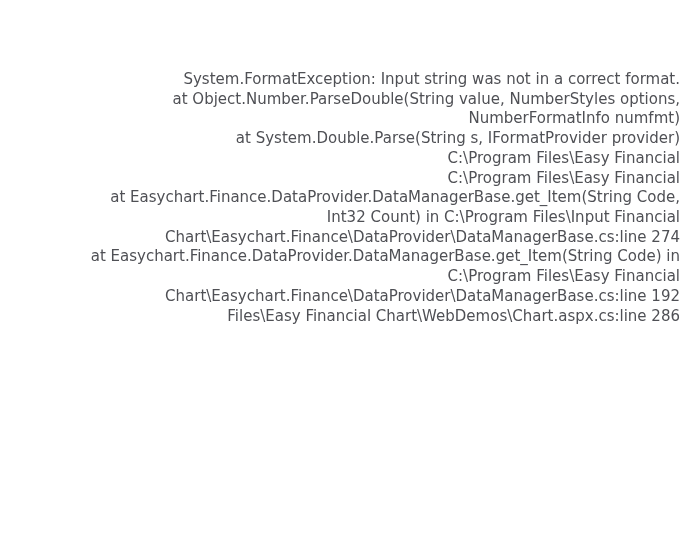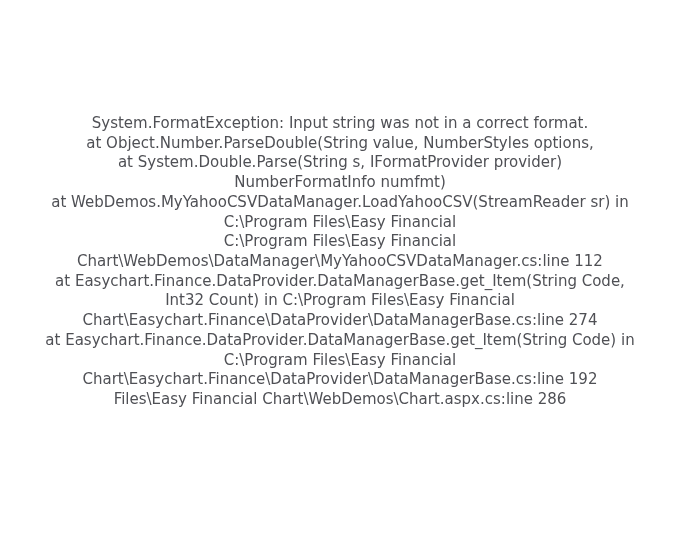--- a/index.html
+++ b/index.html
@@ -9,46 +9,44 @@
   }
   .page {
     position: relative;
     width: 680px;
     height: 546px;
     background: #ffffff;
     overflow: hidden;
   }
   .trace {
     box-sizing: border-box;
-    padding-top: 114px;
+    padding-top: 70px;
     width: 680px;
-    text-align: center;
+    text-align: right;
     font-family: "DejaVu Sans", "Liberation Sans", sans-serif;
     font-size: 15px;
     line-height: 19.72px;
     color: #4f5055;
   }
   .trace-line {
     white-space: nowrap;
   }
 </style>
 </head>
 <body>
 
 <div class="page">
   <div class="trace">
       <div class="trace-line">System.FormatException: Input string was not in a correct format.</div>
       <div class="trace-line">at Object.Number.ParseDouble(String value, NumberStyles options,</div>
+      <div class="trace-line">NumberFormatInfo numfmt)</div>
       <div class="trace-line">at System.Double.Parse(String s, IFormatProvider provider)</div>
-      <div class="trace-line">NumberFormatInfo numfmt)</div>
-      <div class="trace-line">at WebDemos.MyYahooCSVDataManager.LoadYahooCSV(StreamReader sr) in</div>
       <div class="trace-line">C:\Program Files\Easy Financial</div>
       <div class="trace-line">C:\Program Files\Easy Financial</div>
-      <div class="trace-line">Chart\WebDemos\DataManager\MyYahooCSVDataManager.cs:line 112</div>
       <div class="trace-line">at Easychart.Finance.DataProvider.DataManagerBase.get_Item(String Code,</div>
-      <div class="trace-line">Int32 Count) in C:\Program Files\Easy Financial</div>
+      <div class="trace-line">Int32 Count) in C:\Program Files\Input Financial</div>
       <div class="trace-line">Chart\Easychart.Finance\DataProvider\DataManagerBase.cs:line 274</div>
       <div class="trace-line">at Easychart.Finance.DataProvider.DataManagerBase.get_Item(String Code) in</div>
       <div class="trace-line">C:\Program Files\Easy Financial</div>
       <div class="trace-line">Chart\Easychart.Finance\DataProvider\DataManagerBase.cs:line 192</div>
       <div class="trace-line">Files\Easy Financial Chart\WebDemos\Chart.aspx.cs:line 286</div>
     </div>
 </div>
 
 </body></html>

